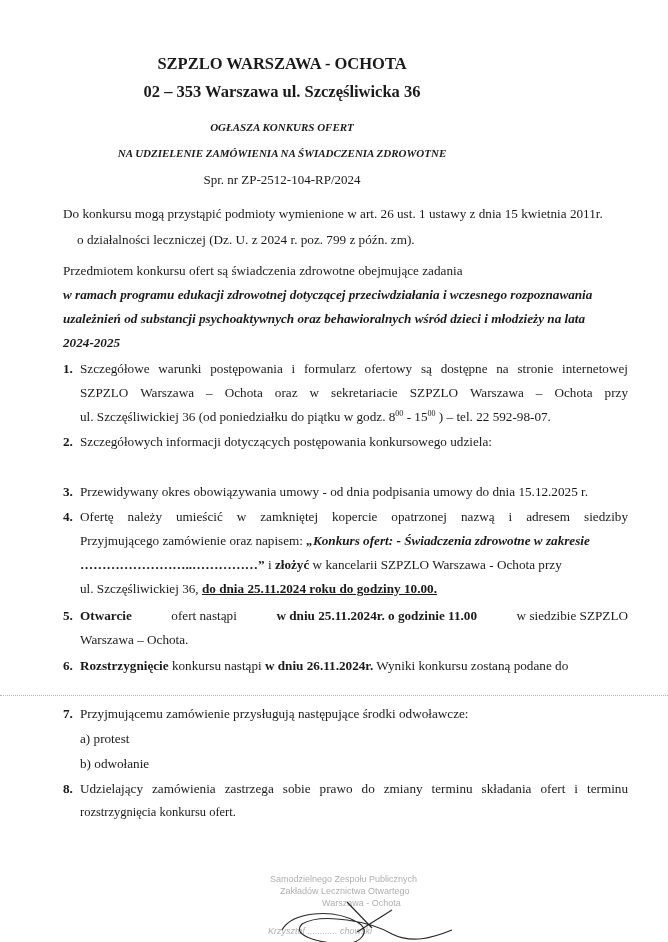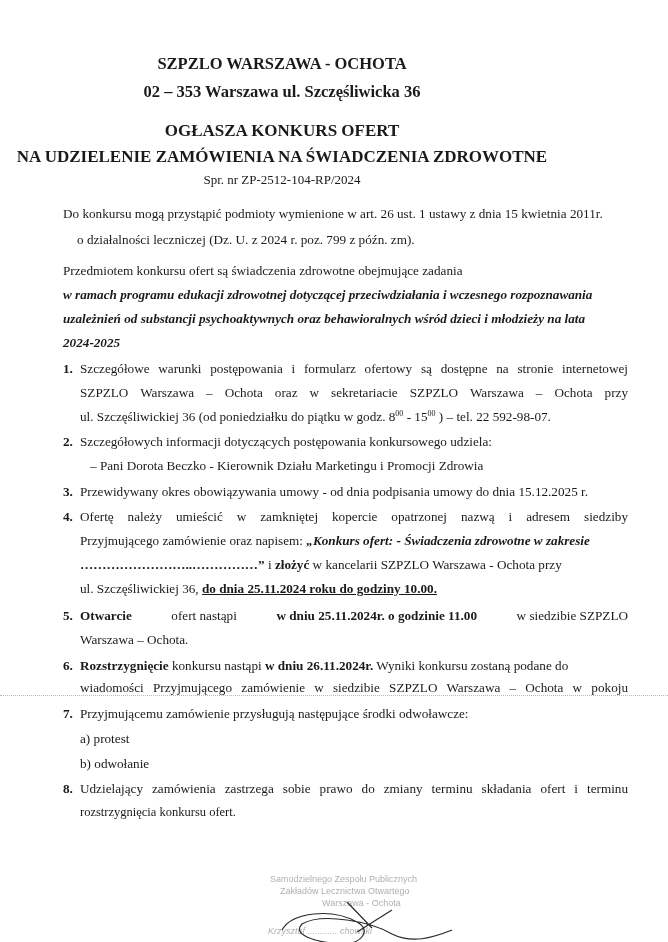--- a/index.html
+++ b/index.html
@@ -2,21 +2,21 @@
 <html><head>
 <meta charset="utf-8">
 <style>
   html, body { margin: 0; padding: 0; background: #ffffff; }
   body { width: 668px; height: 942px; position: relative; overflow: hidden;
          font-family: "Liberation Serif", serif; color: #1a1a1a; }
   .page { position: absolute; left: 0; top: 0; width: 668px; height: 942px; }
   .abs { position: absolute; white-space: nowrap; }
   .center { left: 0; width: 564px; text-align: center; }
   .h1 { font-weight: bold; font-size: 16.5px; }
-  .h2 { font-weight: bold; font-size: 17px; }
+  .h2 { font-weight: bold; font-size: 11px; font-style: italic; }
   .ref { font-size: 13px; }
   .body { font-size: 13.2px; }
   .just { text-align: justify; text-align-last: justify; white-space: normal; }
   .bi { font-weight: bold; font-style: italic; }
   .b { font-weight: bold; }
   .num { font-weight: bold; }
   .u { text-decoration: underline; }
   .sup { font-size: 8px; vertical-align: 5px; }
   .divider { position: absolute; left: 0; top: 695px; width: 668px; height: 0;
              border-top: 1px dotted #b8b8b8; }
@@ -44,21 +44,20 @@
   <div class="abs body bi" style="left:63px; top:311px;">uzależnień od substancji psychoaktywnych oraz behawioralnych wśród dzieci i młodzieży na lata</div>
   <div class="abs body bi" style="left:63px; top:335px;">2024-2025</div>
 
   <div class="abs body num" style="left:63px; top:361px;">1.</div>
   <div class="abs body just" style="left:80px; top:361px; width:548px;">Szczegółowe warunki postępowania i formularz ofertowy są dostępne na stronie internetowej</div>
   <div class="abs body just" style="left:80px; top:385px; width:548px;">SZPZLO Warszawa – Ochota oraz w sekretariacie SZPZLO Warszawa – Ochota przy</div>
   <div class="abs body" style="left:80px; top:409px;"><span>ul. Szczęśliwickiej 36 (od poniedziałku do piątku w godz. 8</span><span class="sup">00</span><span> - 15</span><span class="sup">00</span><span> ) – tel. 22 592-98-07.</span></div>
 
   <div class="abs body num" style="left:63px; top:434px;">2.</div>
   <div class="abs body" style="left:80px; top:434px;">Szczegółowych informacji dotyczących postępowania konkursowego udziela:</div>
-  <div class="abs body" style="left:90px; top:458px;">–  Pani Dorota Beczko -  Kierownik Działu Marketingu i Promocji Zdrowia</div>
 
   <div class="abs body num" style="left:63px; top:484px;">3.</div>
   <div class="abs body" style="left:80px; top:484px;">Przewidywany okres obowiązywania umowy -  od dnia podpisania umowy do dnia 15.12.2025 r.</div>
 
   <div class="abs body num" style="left:63px; top:509px;">4.</div>
   <div class="abs body just" style="left:80px; top:509px; width:548px;">Ofertę należy umieścić w zamkniętej kopercie opatrzonej nazwą i adresem siedziby</div>
   <div class="abs body" style="left:80px; top:533px;"><span>Przyjmującego zamówienie oraz napisem: </span><span class="bi">„Konkurs ofert: - Świadczenia zdrowotne w zakresie</span></div>
   <div class="abs body" style="left:80px; top:557px;"><span class="b">……………………..……………</span><span class="b">”</span><span>  i </span><span class="b">złożyć</span><span> w kancelarii SZPZLO Warszawa - Ochota przy</span></div>
   <div class="abs body" style="left:80px; top:581px;"><span>ul. Szczęśliwickiej 36,  </span><span class="b u">do dnia 25.11.2024 roku do godziny 10.00.</span></div>
 
@@ -66,21 +65,20 @@
   <div class="abs body" style="left:80px; top:608px; width:548px; display:flex; justify-content:space-between;">
       <span class="b">Otwarcie</span>
       <span> ofert nastąpi </span>
       <span class="b">w dniu 25.11.2024r. o godzinie 11.00</span>
       <span> w siedzibie SZPZLO</span>
     </div>
   <div class="abs body" style="left:80px; top:632px;">Warszawa – Ochota.</div>
 
   <div class="abs body num" style="left:63px; top:658px;">6.</div>
   <div class="abs body" style="left:80px; top:658px;"><span class="b">Rozstrzygnięcie</span><span> konkursu nastąpi </span><span class="b">w dniu 26.11.2024r.</span><span> Wyniki konkursu zostaną podane do</span></div>
-  <div class="abs body just" style="left:80px; top:680px; width:548px;">wiadomości Przyjmującego zamówienie w siedzibie SZPZLO Warszawa – Ochota w pokoju</div>
 
   <div class="divider"></div>
 
   <div class="abs body num" style="left:63px; top:706px;">7.</div>
   <div class="abs body" style="left:80px; top:706px;">Przyjmującemu zamówienie przysługują następujące środki odwoławcze:</div>
   <div class="abs body" style="left:80px; top:731px;">a) protest</div>
   <div class="abs body" style="left:80px; top:756px;">b) odwołanie</div>
 
   <div class="abs body num" style="left:63px; top:781px;">8.</div>
   <div class="abs body just" style="left:80px; top:781px; width:548px;">Udzielający zamówienia zastrzega sobie prawo do zmiany terminu składania ofert i terminu</div>

